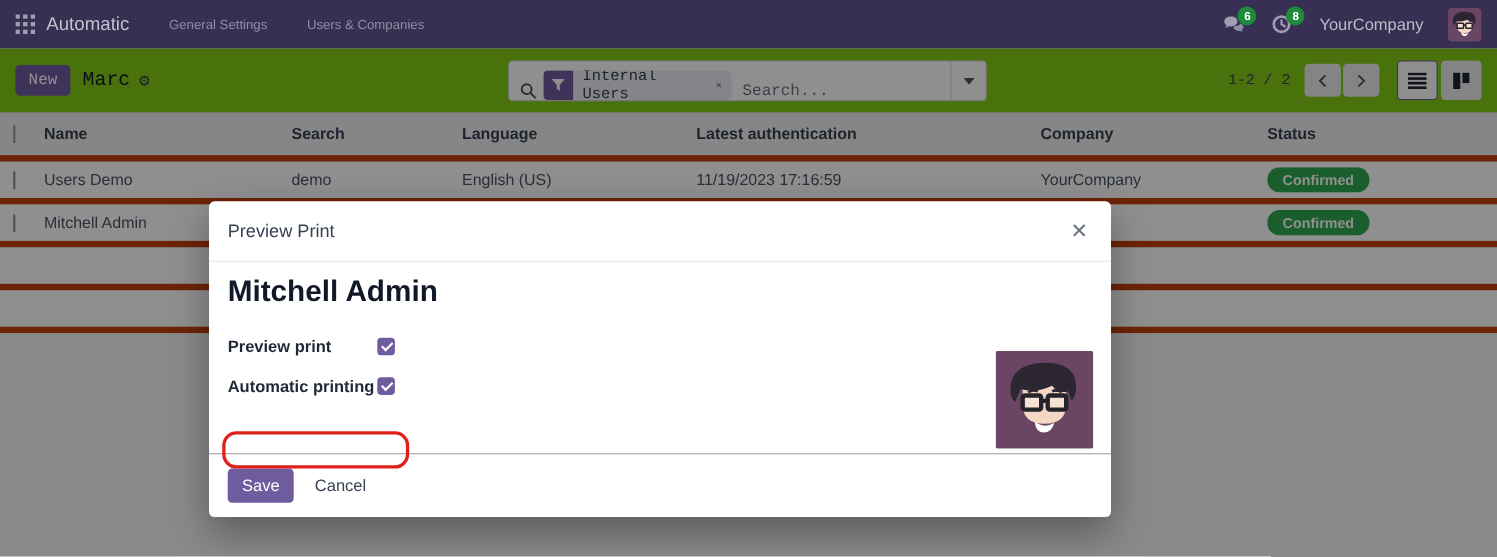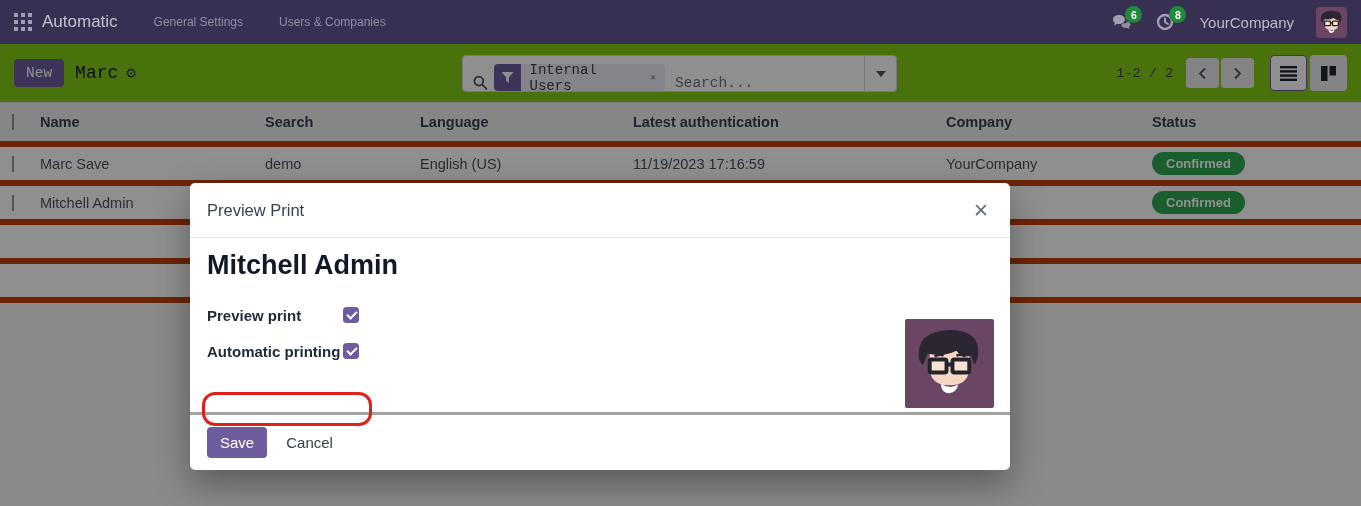--- a/index.html
+++ b/index.html
@@ -84,21 +84,21 @@
   .record-name { font-size:27px; font-weight:700; color:#111827; margin-bottom:22px; }
   .field-row { display:flex; align-items:center; height:24px; margin-bottom:12px; }
   .field-label { width:136px; font-size:15px; font-weight:600; color:#1f2937; }
   .cb-check { width:16px; height:16px; background:#6f5c9e; border-radius:3.5px; position:relative; cursor:pointer; }
   .cb-check::after { content:""; position:absolute; left:3.5px; top:4px; width:8px; height:4px;
                      border-left:2px solid #fff; border-bottom:2px solid #fff; transform:rotate(-45deg); }
   .annotation { position:absolute; left:12px; top:154px; width:170px; height:34px;
                 border:3px solid #e0201b; border-radius:13px; z-index:11; pointer-events:none; }
   .modal-avatar { position:absolute; right:16px; top:81px; width:89px; height:89px; border-radius:2px;
                   overflow:hidden; display:block; }
-  .modal-footer { position:absolute; left:0; right:0; bottom:0; height:58px; border-top:3px solid #a3a3a3;
+  .modal-footer { position:absolute; left:0; right:0; bottom:0; height:58px; border-top:1px solid #a3a3a3;
                   display:flex; align-items:center; padding:0 17px; }
   .btn-save { background:#6f5c9e; color:#fff; border:none; border-radius:4px; font-size:15px;
               font-weight:500; padding:7px 13px; cursor:pointer; font-family:inherit; }
   .btn-cancel { background:none; border:none; font-size:15px; color:#374151; margin-left:19px;
                 cursor:pointer; font-family:inherit; }
 </style>
 </head>
 <body>
 
 <header class="topbar">
@@ -224,21 +224,21 @@
       <span class="lt-cell">Name</span>
       <span class="lt-cell">Search</span>
       <span class="lt-cell">Language</span>
       <span class="lt-cell">Latest authentication</span>
       <span class="lt-cell">Company</span>
       <span class="lt-cell">Status</span>
     </div>
 
     <div class="lt-row">
       <span class="lt-cell"><span class="row-cb"></span></span>
-      <span class="lt-cell">Marc Save</span>
+      <span class="lt-cell">Users Demo</span>
       <span class="lt-cell">demo</span>
       <span class="lt-cell">English (US)</span>
       <span class="lt-cell">11/19/2023 17:16:59</span>
       <span class="lt-cell">YourCompany</span>
       <span class="lt-cell"><span class="badge-status">Confirmed</span></span>
     </div>
 
     <div class="lt-row">
       <span class="lt-cell"><span class="row-cb"></span></span>
       <span class="lt-cell">Mitchell Admin</span>

